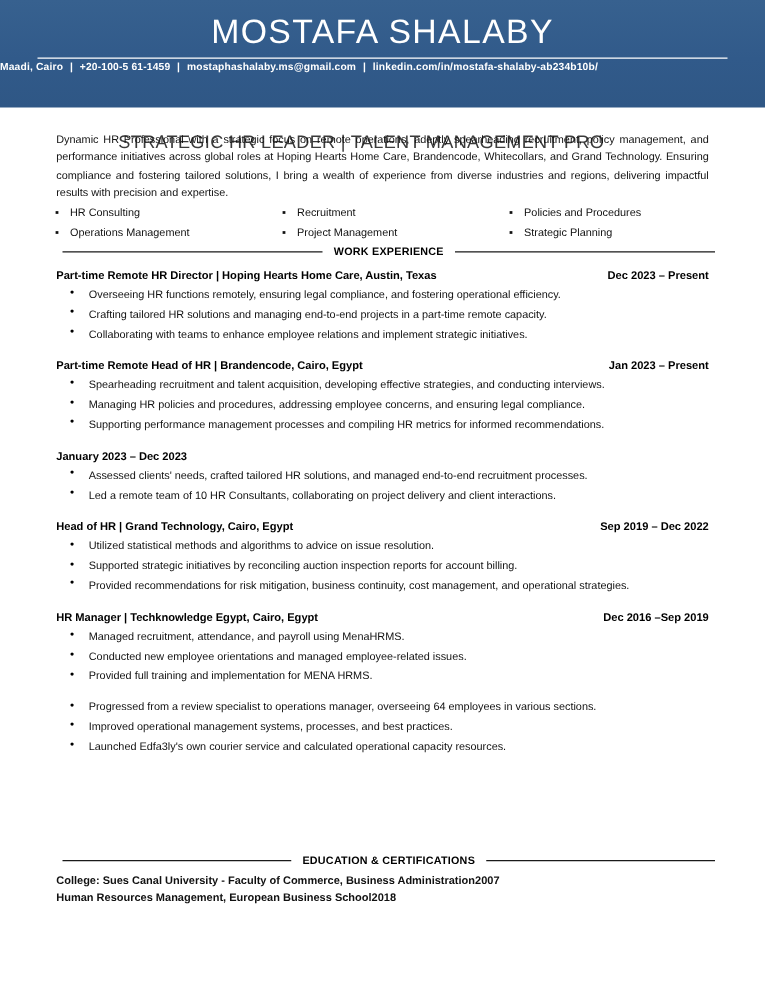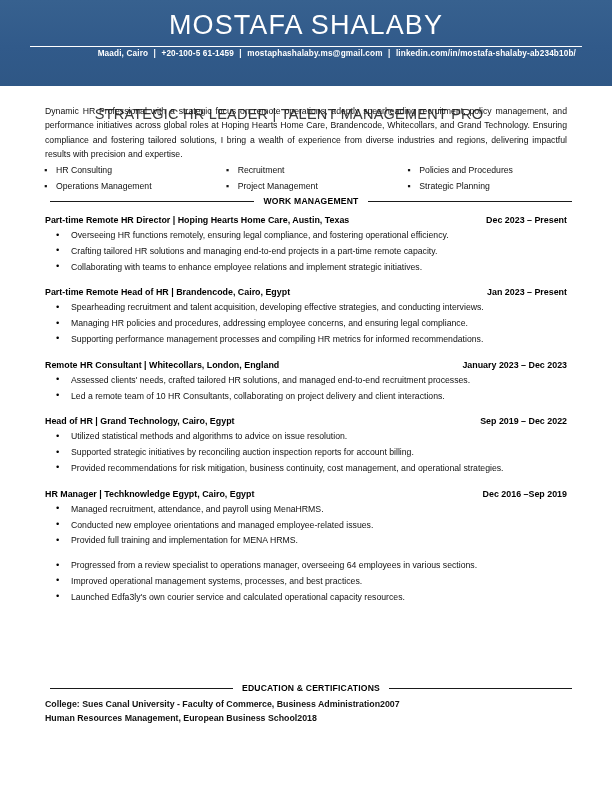--- a/index.html
+++ b/index.html
@@ -50,21 +50,21 @@
     top: 46px;
     width: 552px;
     height: 1px;
     background: #ffffff;
   }
   .banner-contact {
     position: absolute;
     left: 0;
     top: 48px;
     width: 576px;
-    text-align: right;
+    text-align: left;
     color: #ffffff;
     font-size: 8.2px;
     font-weight: bold;
     letter-spacing: 0.15px;
     line-height: 12px;
     white-space: nowrap;
   }
   .banner-contact .sep { padding: 0 3px; font-weight: bold; }
 
   
@@ -260,21 +260,21 @@
       </div>
       <div class="skill-item">
         <span class="skill-bullet">▪</span>
         <span class="skill-label">Strategic Planning</span>
       </div>
     </div>
   </div>
 
   <div class="section-divider" style="top:194px;">
     <span class="line"></span>
-    <span class="sec-label">WORK MANAGEMENT</span>
+    <span class="sec-label">WORK EXPERIENCE</span>
     <span class="line"></span>
   </div>
 
   <div class="experience">
 
     <div class="job">
       <div class="job-header">
         <span class="job-title">Part-time Remote HR Director | Hoping Hearts Home Care, Austin, Texas</span>
         <span class="job-dates">Dec 2023 – Present</span>
       </div>
@@ -294,21 +294,20 @@
       <ul class="job-bullets">
         <li>Spearheading recruitment and talent acquisition, developing effective strategies, and conducting interviews.</li>
         <li class="nojustify">Managing HR policies and procedures, addressing employee concerns, and ensuring legal compliance.</li>
         <li>Supporting performance management processes and compiling HR metrics for informed recommendations.</li>
       </ul>
     </div>
     <div class="job-gap"></div>
 
     <div class="job">
       <div class="job-header">
-        <span class="job-title">Remote HR Consultant | Whitecollars, London, England</span>
         <span class="job-dates">January 2023 – Dec 2023</span>
       </div>
       <ul class="job-bullets">
         <li class="nojustify">Assessed clients' needs, crafted tailored HR solutions, and managed end-to-end recruitment processes.</li>
         <li class="nojustify">Led a remote team of 10 HR Consultants, collaborating on project delivery and client interactions.</li>
       </ul>
     </div>
     <div class="job-gap"></div>
 
     <div class="job">

